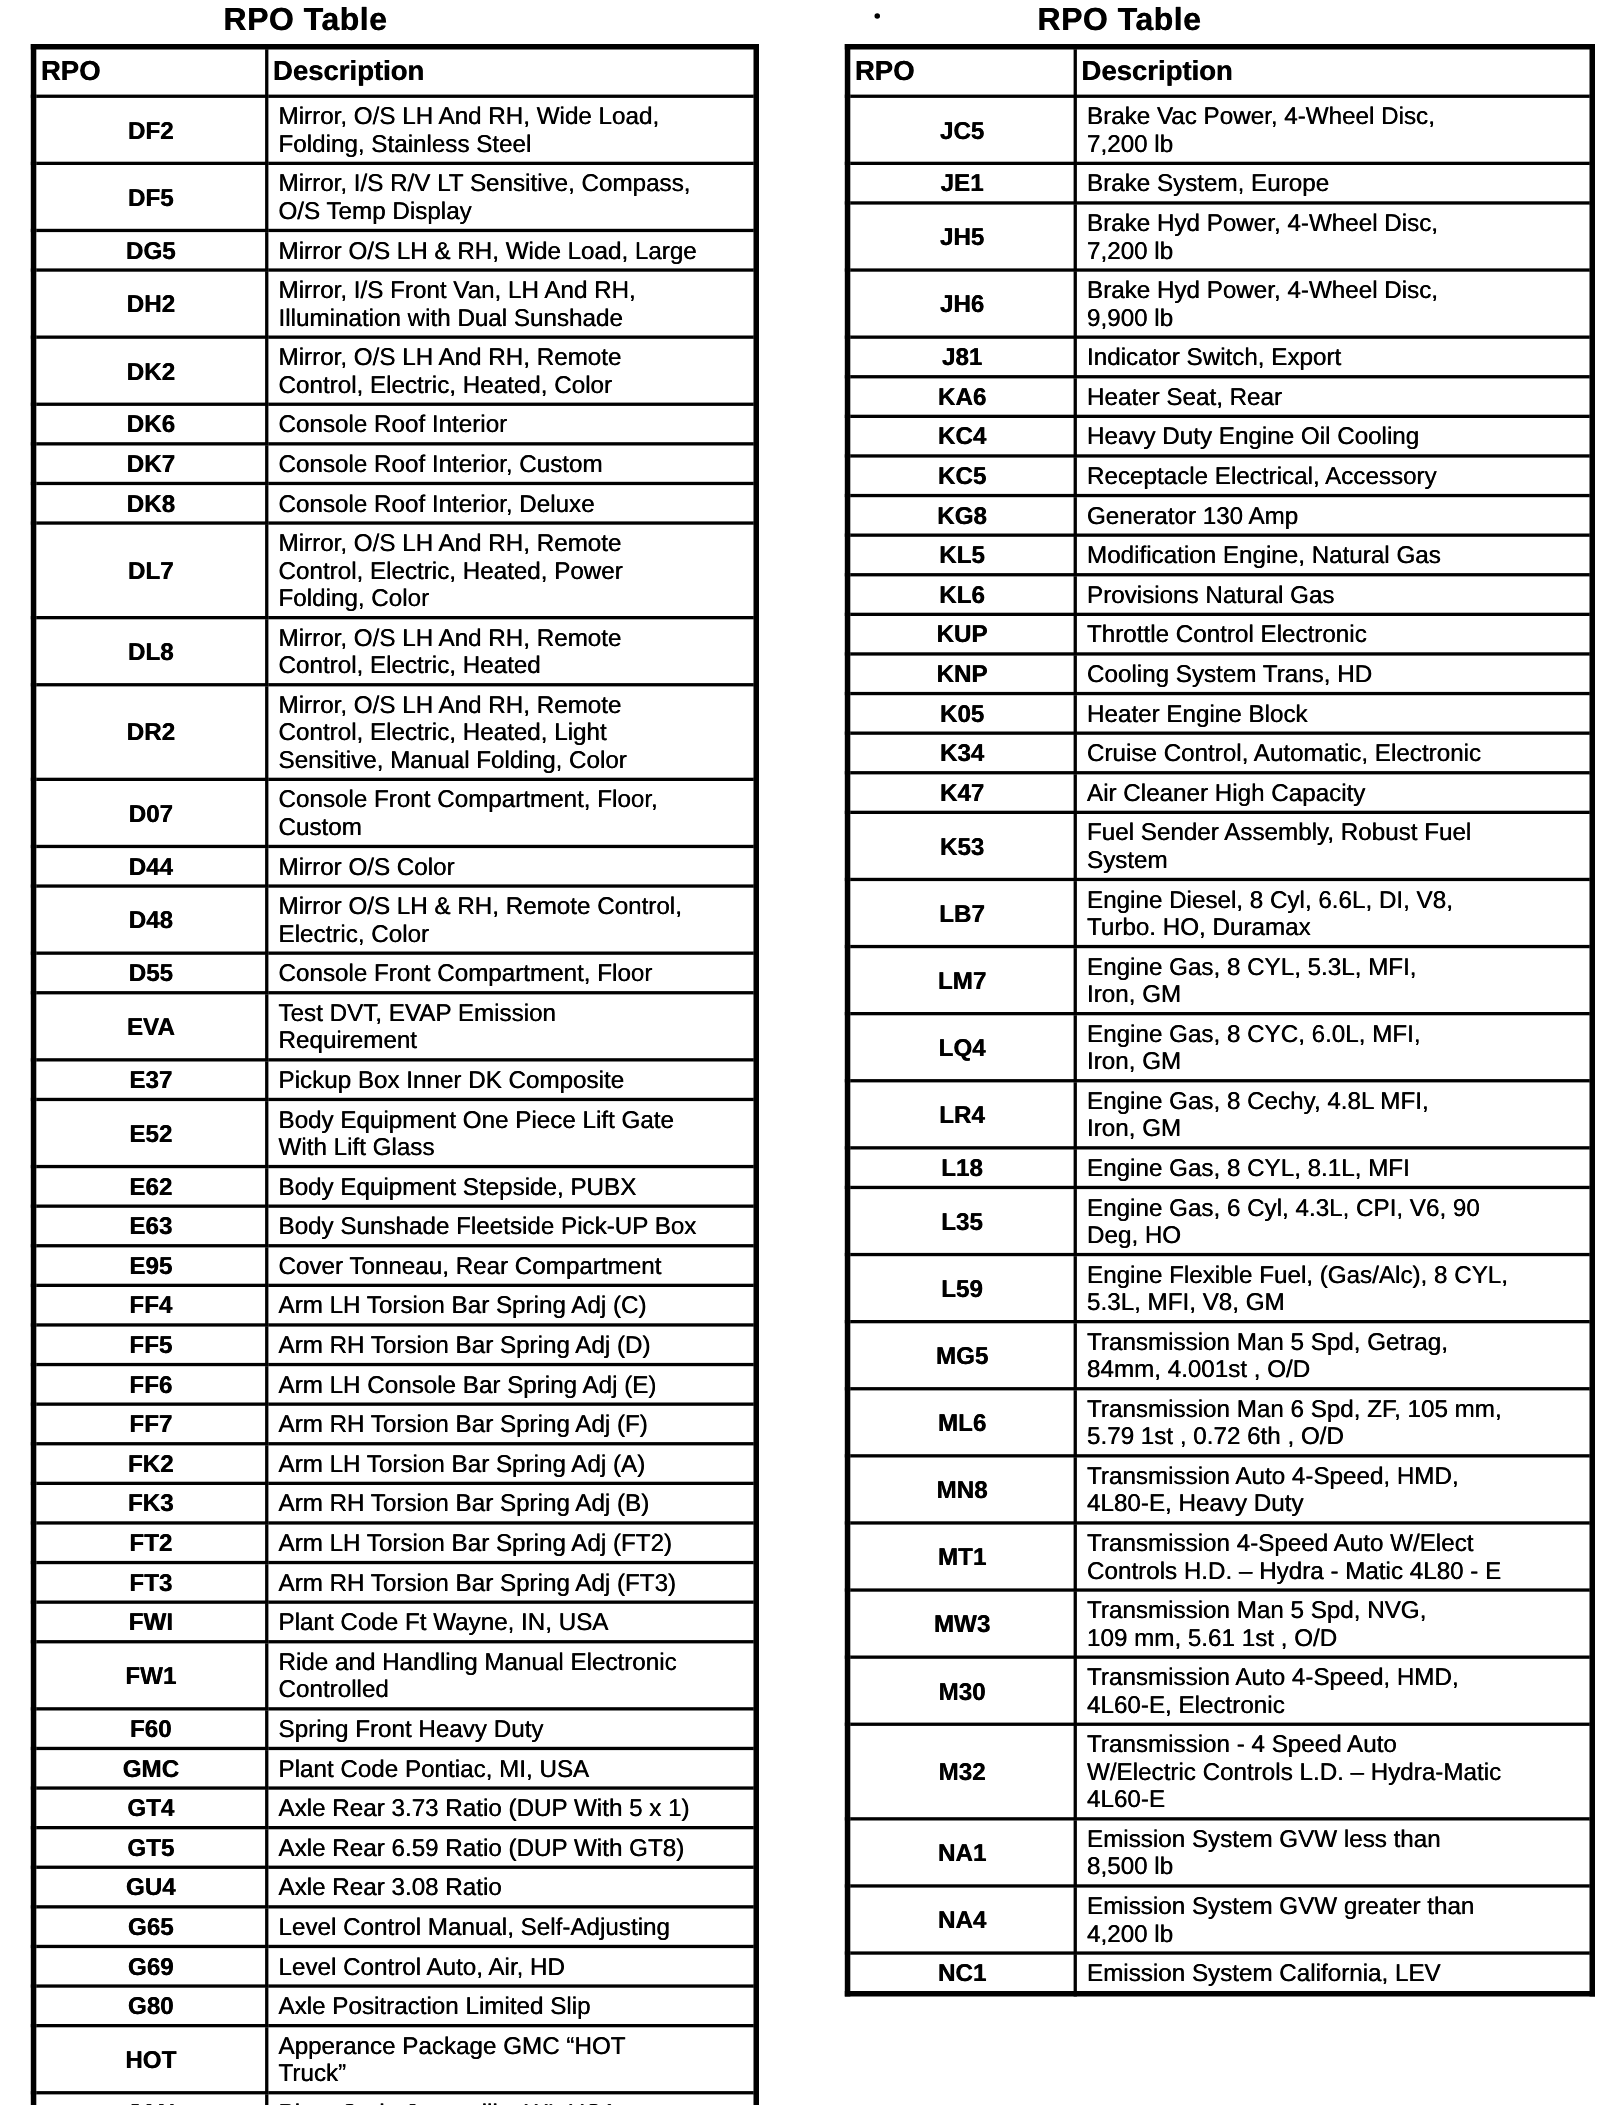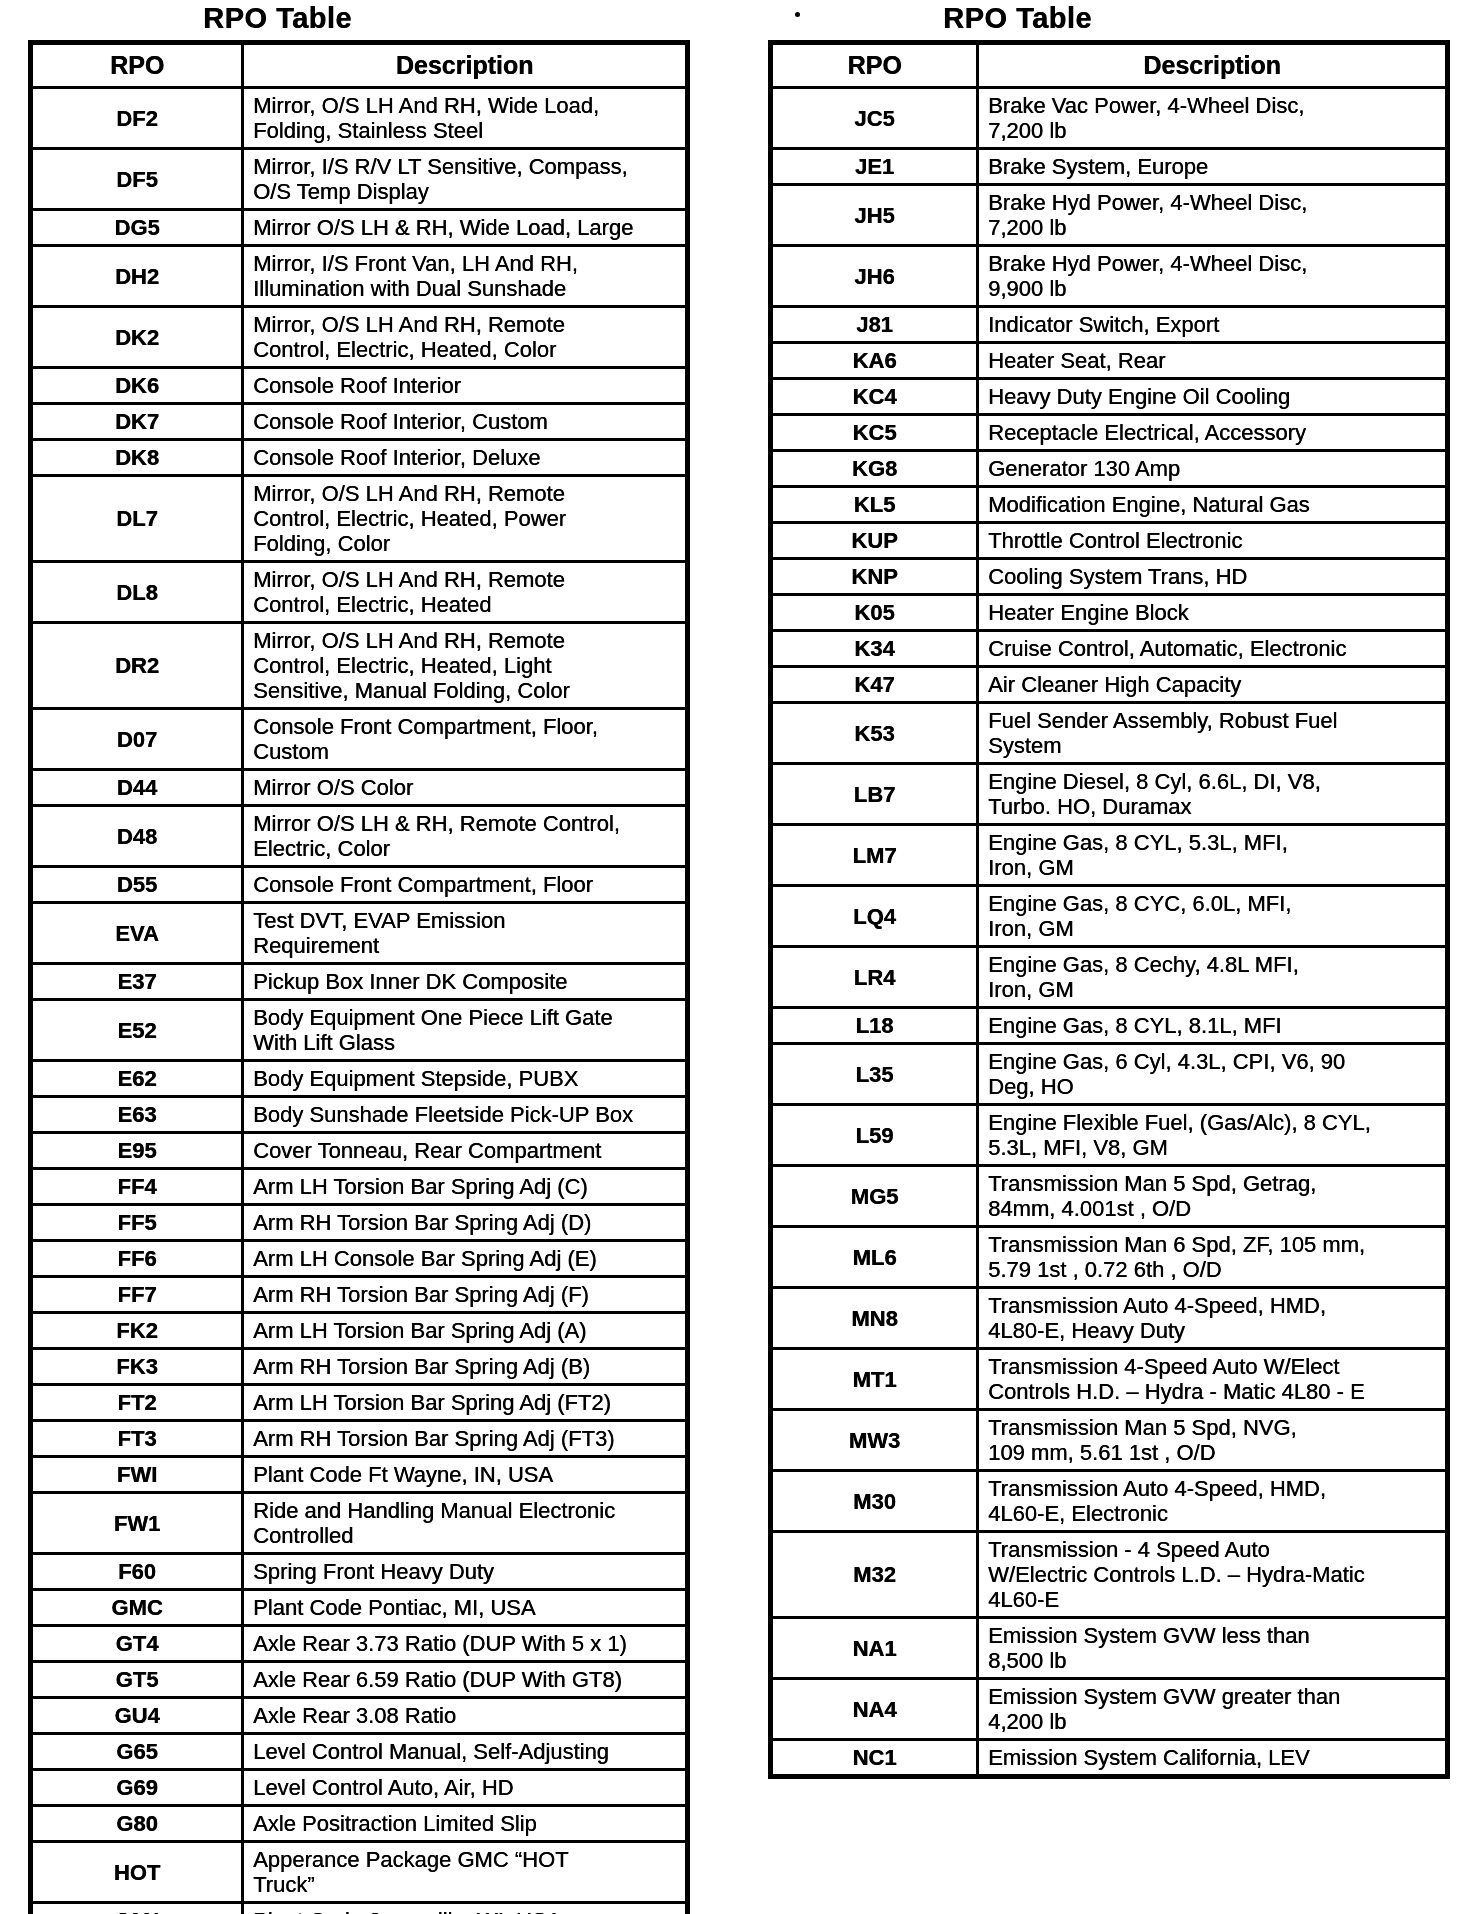--- a/index.html
+++ b/index.html
@@ -30,21 +30,21 @@
     border:5px solid #000;
   }
   .rpo th,.rpo td{
     border:3px solid #000;
     vertical-align:middle;
   }
   .rpo th{
     font-size:25px;
     font-weight:700;
     padding:6px 4px;
-    text-align:center;
+    text-align:left;
     text-shadow:0.5px 0 0 #000;
   }
   .col-left .th-rpo{width:200px;}
   .col-right .th-rpo{width:195px;}
   .td-rpo{
     text-align:center;
     font-size:22px;line-height:25px;
     font-weight:700;
     padding:4px 2px;
     text-shadow:0.4px 0 0 #000;
@@ -310,20 +310,24 @@
           </tr>
           <tr>
             <td class="td-rpo">KG8</td>
             <td class="td-desc">Generator 130 Amp</td>
           </tr>
           <tr>
             <td class="td-rpo">KL5</td>
             <td class="td-desc">Modification Engine, Natural Gas</td>
           </tr>
           <tr>
+            <td class="td-rpo">KL6</td>
+            <td class="td-desc">Provisions Natural Gas</td>
+          </tr>
+          <tr>
             <td class="td-rpo">KUP</td>
             <td class="td-desc">Throttle Control Electronic</td>
           </tr>
           <tr>
             <td class="td-rpo">KNP</td>
             <td class="td-desc">Cooling System Trans, HD</td>
           </tr>
           <tr>
             <td class="td-rpo">K05</td>
             <td class="td-desc">Heater Engine Block</td>

